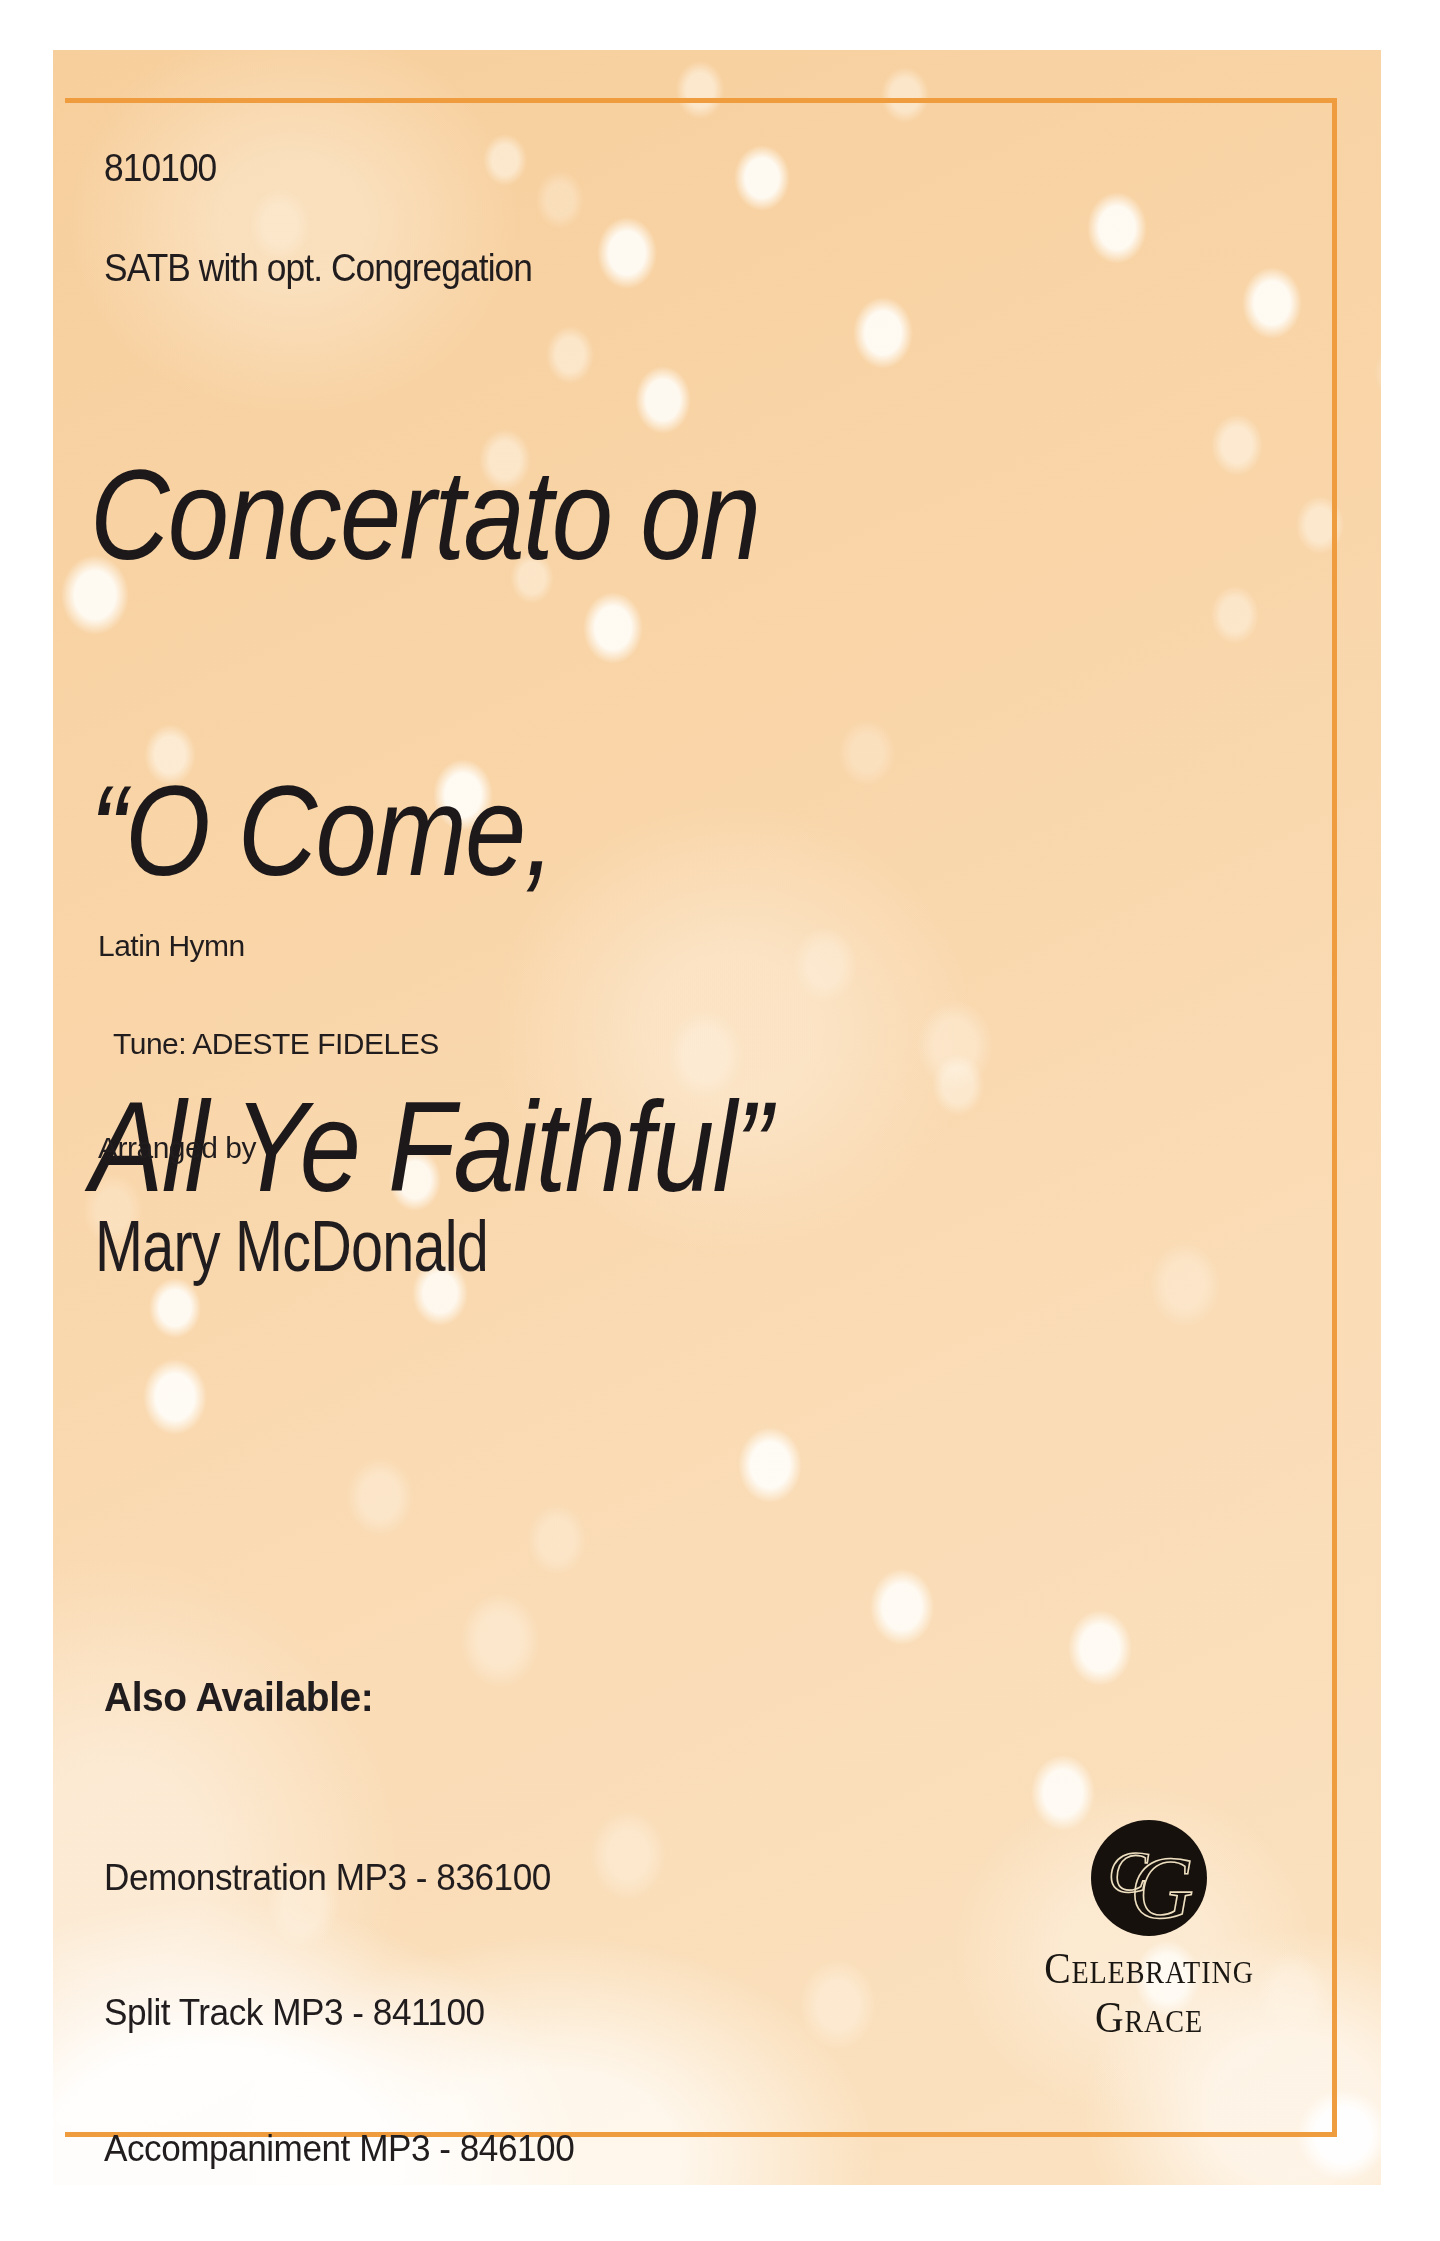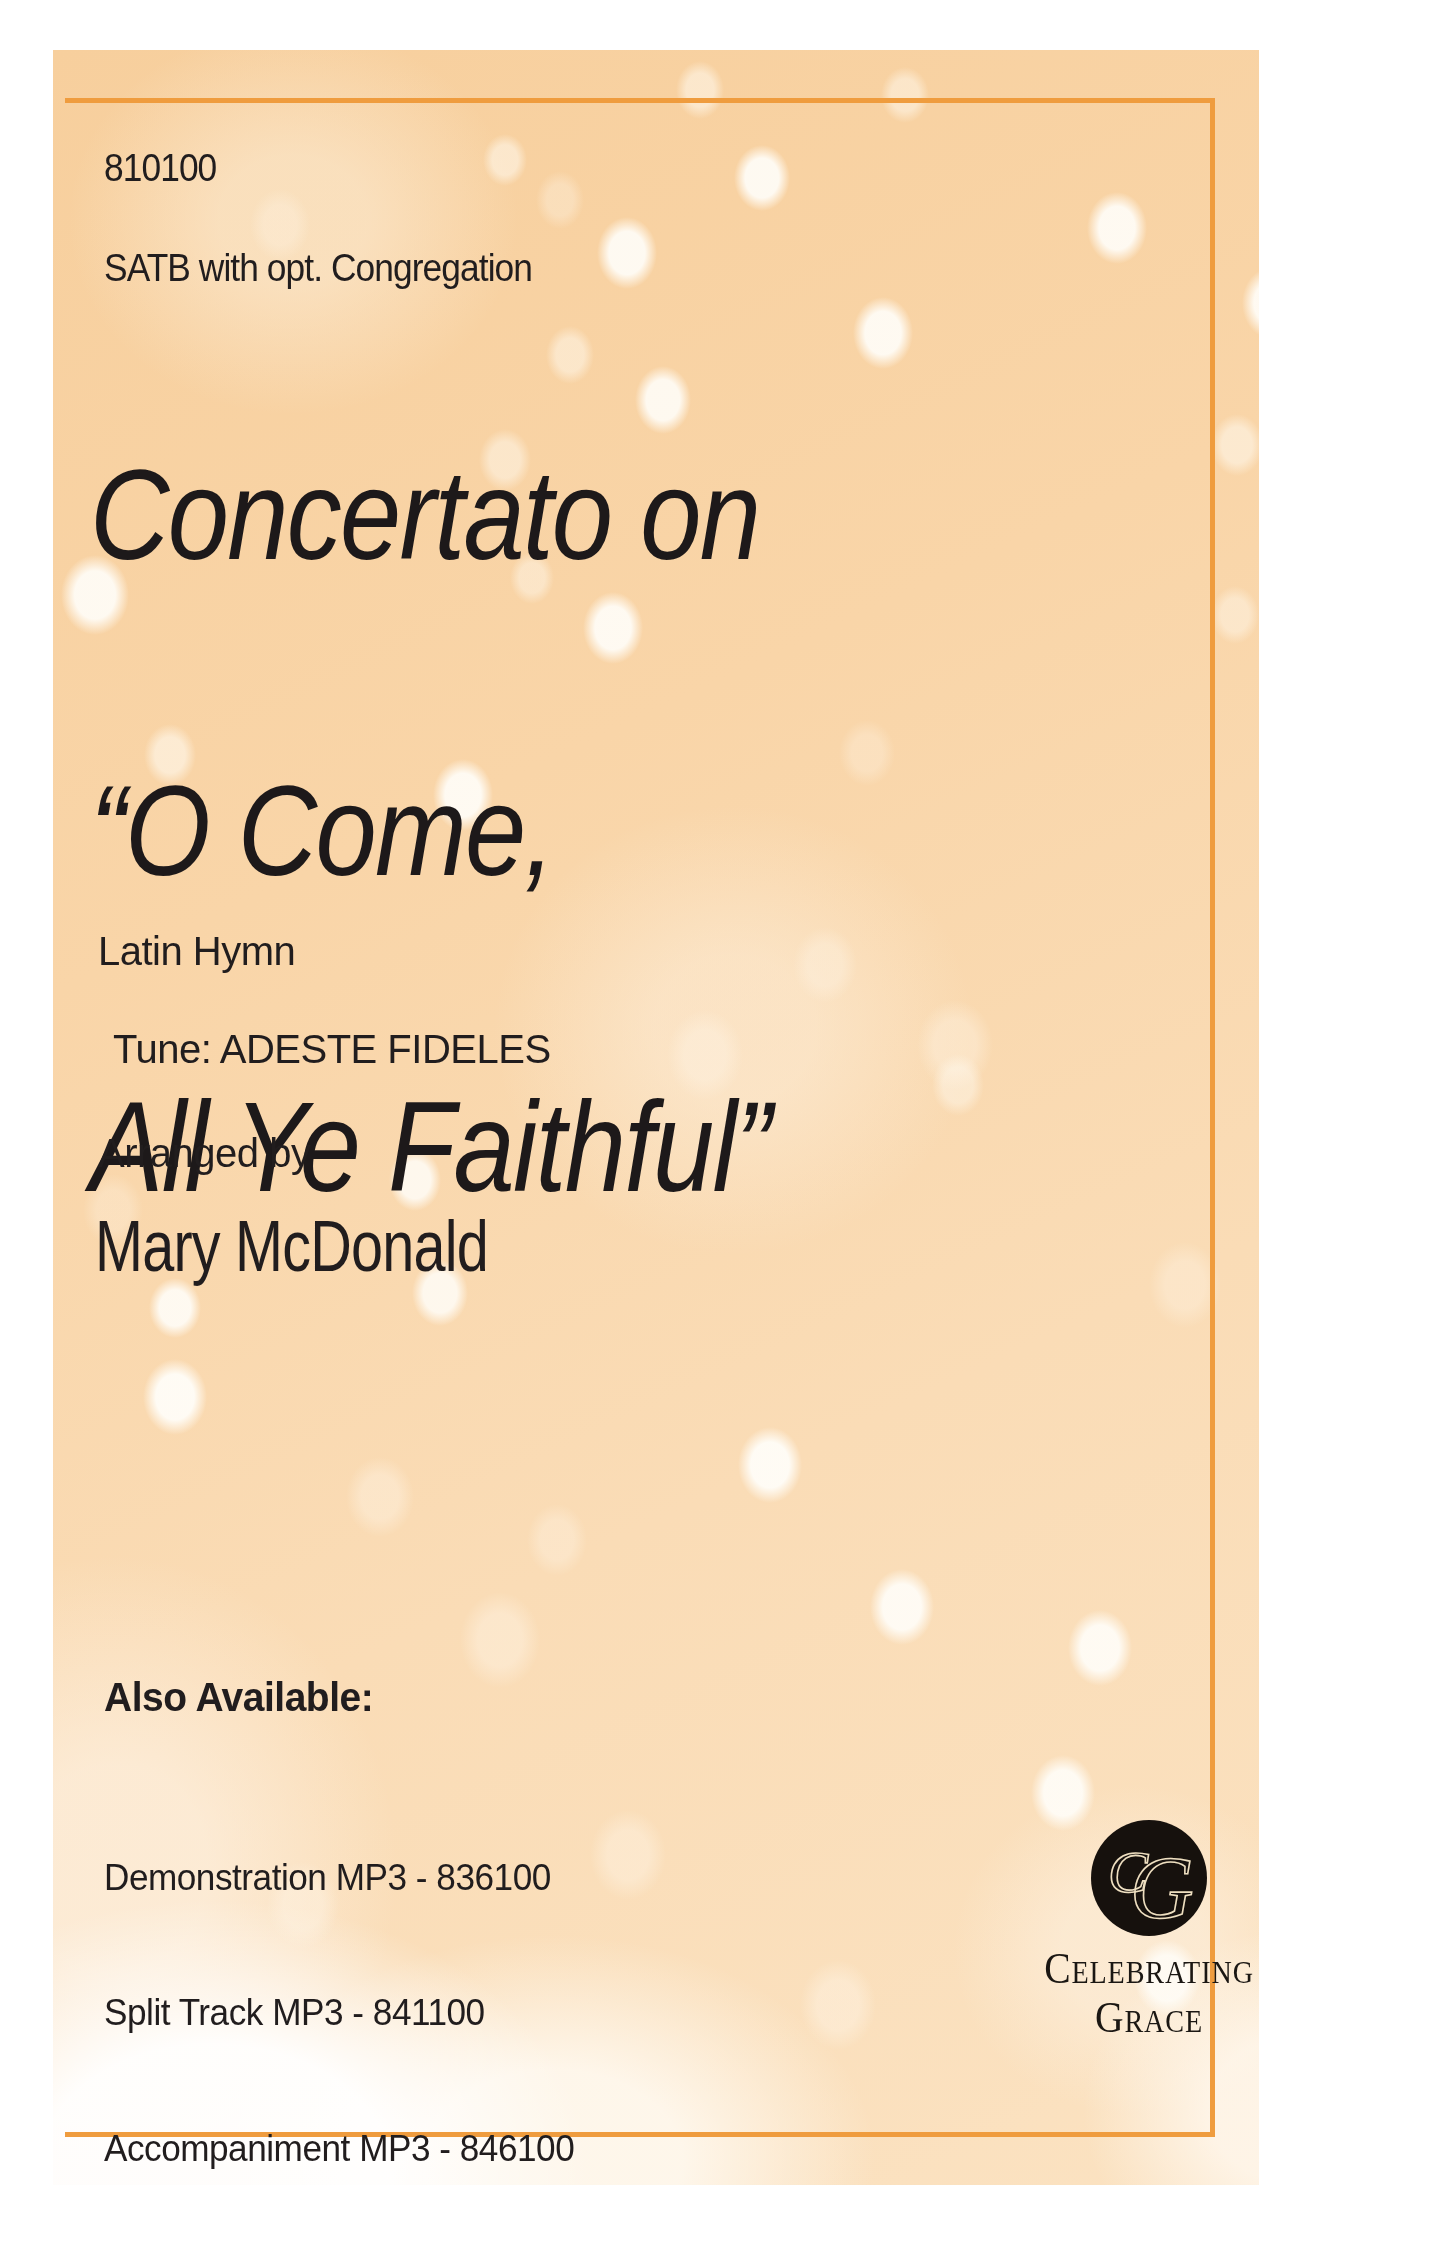--- a/index.html
+++ b/index.html
@@ -10,21 +10,21 @@
     font-family:"Liberation Sans",sans-serif;
     color:#211d1e;
     overflow:hidden;
   }
   .page{position:absolute;inset:0;background:#ffffff;}
 
   
   .photo{
     position:absolute;
     left:53px;top:50px;
-    width:1206px;height:2135px;
+    width:1328px;height:2135px;
     overflow:hidden;
     background:#f9d6a8;
   }
   
   .bokeh{
     position:absolute;inset:0;
     background-image:
       
       radial-gradient(30px 36px at 574px 203px,  rgba(255,253,248,.92) 0 60%, rgba(255,253,248,0) 100%),
       radial-gradient(28px 33px at 709px 128px,  rgba(255,253,248,.92) 0 60%, rgba(255,253,248,0) 100%),
@@ -108,21 +108,21 @@
   .catalog .squeeze{transform:scaleX(.93);}
 
   .title{
     left:37px;top:386px;          
     font-size:128px;line-height:158px;
     font-style:italic;letter-spacing:-2px;
     color:#1d191a;
   }
   .title .squeeze{transform:scaleX(.86);}
 
-  .meta{font-size:40px;letter-spacing:-0.5px;}
+  .meta{font-size:30px;letter-spacing:-0.5px;}
   .latin{left:45px;top:879px;}
   .tune{left:60px;top:977px;}
   .arranged{left:45px;top:1081px;}
   .arranger{
     left:42px;top:1155px;
     font-size:72px;letter-spacing:-1px;
   }
   .arranger .squeeze{transform:scaleX(.8);}
 
   .also{left:51px;top:1586px;}

